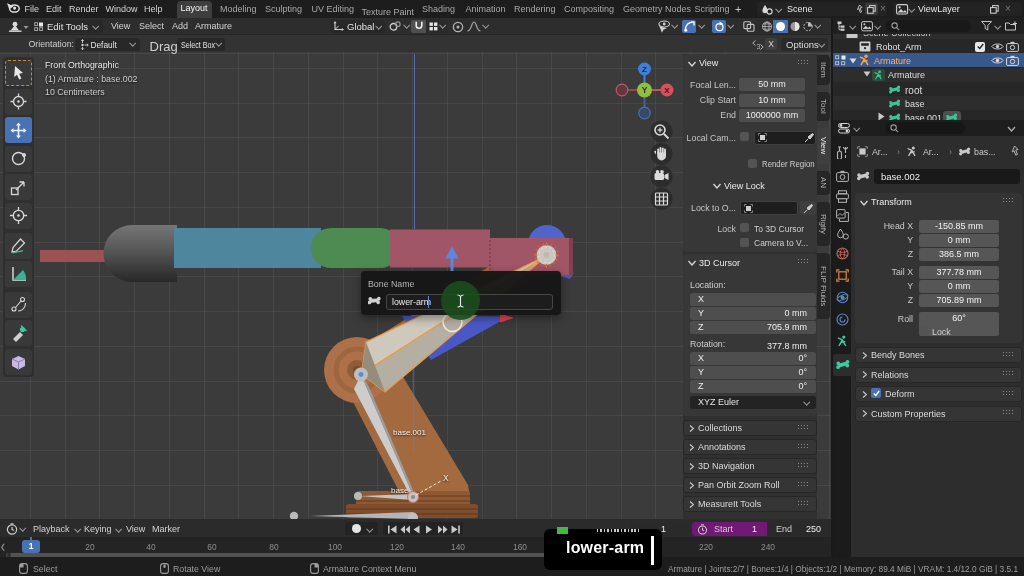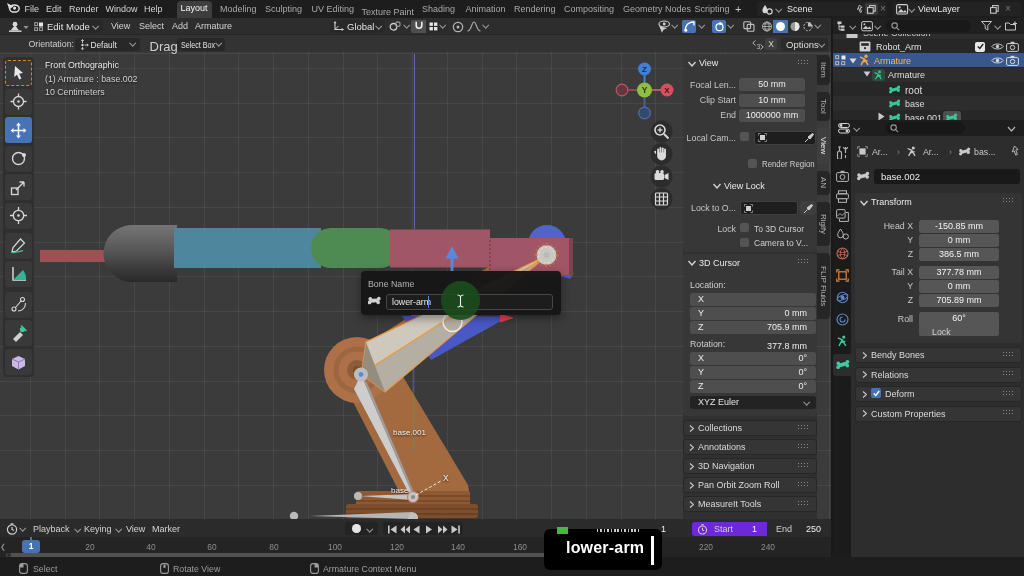--- a/index.html
+++ b/index.html
@@ -104,21 +104,21 @@
   <rect x="2" y="9.5" width="12.5" height="1.4" fill="#d8d8d8"></rect>
   <path d="M16.5 5 l5 0 l-2.5 3 z" fill="#989898"></path>
 </svg>
 <div class="dd" style="left:30px;top:19.5px;width:73px;height:13px;">
   <svg class="abs" style="left:4px;top:2px;" width="10" height="9" viewBox="0 0 10 9">
     <rect x="5" y="0.5" width="4" height="4" fill="#e8e8e8"></rect>
     <rect x="0.7" y="0.7" width="2.8" height="2.8" fill="none" stroke="#b0b0b0" stroke-width="0.9"></rect>
     <rect x="0.7" y="5.7" width="2.8" height="2.8" fill="none" stroke="#b0b0b0" stroke-width="0.9"></rect>
     <rect x="5.7" y="5.7" width="2.8" height="2.8" fill="none" stroke="#b0b0b0" stroke-width="0.9"></rect>
   </svg>
-  <span class="abs" style="left:17px;top:1.5px;font-size:9.5px;color:#e3e3e3;">Edit Mode</span>
+  <span class="abs" style="left:17px;top:1.5px;font-size:9.5px;color:#e3e3e3;">Edit Tools</span>
   <span class="caret" style="left:62px;top:5px;"></span>
 </div>
 <div class="txt" style="left:111px;top:21px;">View</div>
 <div class="txt" style="left:139px;top:21px;">Select</div>
 <div class="txt" style="left:172px;top:21px;">Add</div>
 <div class="txt" style="left:195px;top:21px;">Armature</div>
 <div class="dd" style="left:330px;top:19.5px;width:55px;height:13px;">
   <svg class="abs" style="left:3px;top:1.5px;" width="11" height="10" viewBox="0 0 11 10">
     <path d="M2 1.5 V8.5 H9.5" fill="none" stroke="#d0d0d0" stroke-width="1.1"></path>
     <path d="M2 8.5 L5.5 5" stroke="#d0d0d0" stroke-width="1"></path>
@@ -819,21 +819,21 @@
     <path d="M2 0.5 h1.6 v8 H2 Z M10.5 0.5 L4.5 4.5 L10.5 8.5 Z"></path>
     <path d="M19 0.5 L14.5 4.5 L19 8.5 Z M24 0.5 L19.5 4.5 L24 8.5 Z"></path>
     <path d="M33.5 0.5 L27.5 4.5 L33.5 8.5 Z"></path>
     <path d="M40 0.5 L46 4.5 L40 8.5 Z"></path>
     <path d="M52 0.5 L56.5 4.5 L52 8.5 Z M57 0.5 L61.5 4.5 L57 8.5 Z"></path>
     <path d="M65.5 0.5 L71.5 4.5 L65.5 8.5 Z M72.2 0.5 h1.6 v8 h-1.6 Z"></path>
   </g>
 </svg>
 <div class="abs" style="left:630px;top:521.5px;width:58px;height:14px;background:#2a2a2a;border-radius:3px;"></div>
 <div class="abs" style="left:661px;top:524px;color:#f0f0f0;font-size:9px;">1</div>
-<div class="abs" style="left:692px;top:521.5px;width:75px;height:14px;background:#6d28d9;border-radius:3px 0 0 3px;text-align:center;">
+<div class="abs" style="left:692px;top:521.5px;width:75px;height:14px;background:#701a75;border-radius:3px 0 0 3px;text-align:center;">
   <svg class="abs" style="left:5px;top:2px;" width="11" height="11" viewBox="0 0 12 12">
     <circle cx="6" cy="6.5" r="4.4" fill="none" stroke="#cdcdcd" stroke-width="1.1"></circle>
     <path d="M6 4 V6.5 L7.8 7.5 M4.5 0.8 H7.5" stroke="#cdcdcd" stroke-width="1.1" fill="none"></path>
   </svg>
   <span class="abs" style="left:22px;top:2px;color:#cfcfcf;font-size:9px;">Start</span>
   <span class="abs" style="right:10px;top:2px;color:#f0f0f0;font-size:9px;">1</span>
 </div>
 <div class="abs" style="left:768px;top:521.5px;width:62px;height:14px;background:#2a2a2a;border-radius:0 3px 3px 0;">
   <span class="abs" style="left:8px;top:2px;color:#cfcfcf;font-size:9px;">End</span>
   <span class="abs" style="right:9px;top:2px;color:#f0f0f0;font-size:9px;">250</span>
@@ -866,20 +866,21 @@
 <svg class="abs" style="left:160px;top:562.5px;" width="9" height="11" viewBox="0 0 9 11">
   <rect x="0.6" y="0.6" width="7.8" height="9.8" rx="2.5" fill="none" stroke="#9e9e9e" stroke-width="1.1"></rect>
   <rect x="3.4" y="1.4" width="2.2" height="3.6" rx="1" fill="#9e9e9e"></rect>
 </svg>
 <div class="abs" style="left:173px;top:563.5px;color:#9e9e9e;font-size:8.8px;">Rotate View</div>
 <svg class="abs" style="left:310px;top:562.5px;" width="9" height="11" viewBox="0 0 9 11">
   <rect x="0.6" y="0.6" width="7.8" height="9.8" rx="2.5" fill="none" stroke="#9e9e9e" stroke-width="1.1"></rect>
   <path d="M8 1.5 A4 4 0 0 0 4.5 1 V4.5 H8 Z" fill="#9e9e9e"></path>
 </svg>
 <div class="abs" style="left:323px;top:563.5px;color:#9e9e9e;font-size:8.8px;">Armature Context Menu</div>
+<div class="abs" style="right:6px;top:563.5px;color:#9e9e9e;font-size:8.3px;">Armature | Joints:2/7 | Bones:1/4 | Objects:1/2 | Memory: 89.4 MiB | VRAM: 1.4/12.0 GiB | 3.5.1</div>
 
 <div class="abs" style="left:544px;top:529px;width:118px;height:41px;background:#000;border-radius:6px;"></div>
 <div class="abs" style="left:557px;top:526.5px;width:11px;height:7.5px;background:#3fbc3f;"></div>
 <div class="abs" style="left:597px;top:528.5px;width:43px;height:3px;background:repeating-linear-gradient(to right,#c9c9c9 0 1.5px,transparent 1.5px 3.4px);"></div>
 <div class="abs" style="left:566px;top:539px;color:#fff;font-size:16px;font-weight:600;letter-spacing:0.2px;transform:rotate(0.02deg);">lower-arm</div>
 <div class="abs" style="left:651px;top:536px;width:2.8px;height:29px;background:#fff;"></div>
 
 </div>
 
 </body></html>

